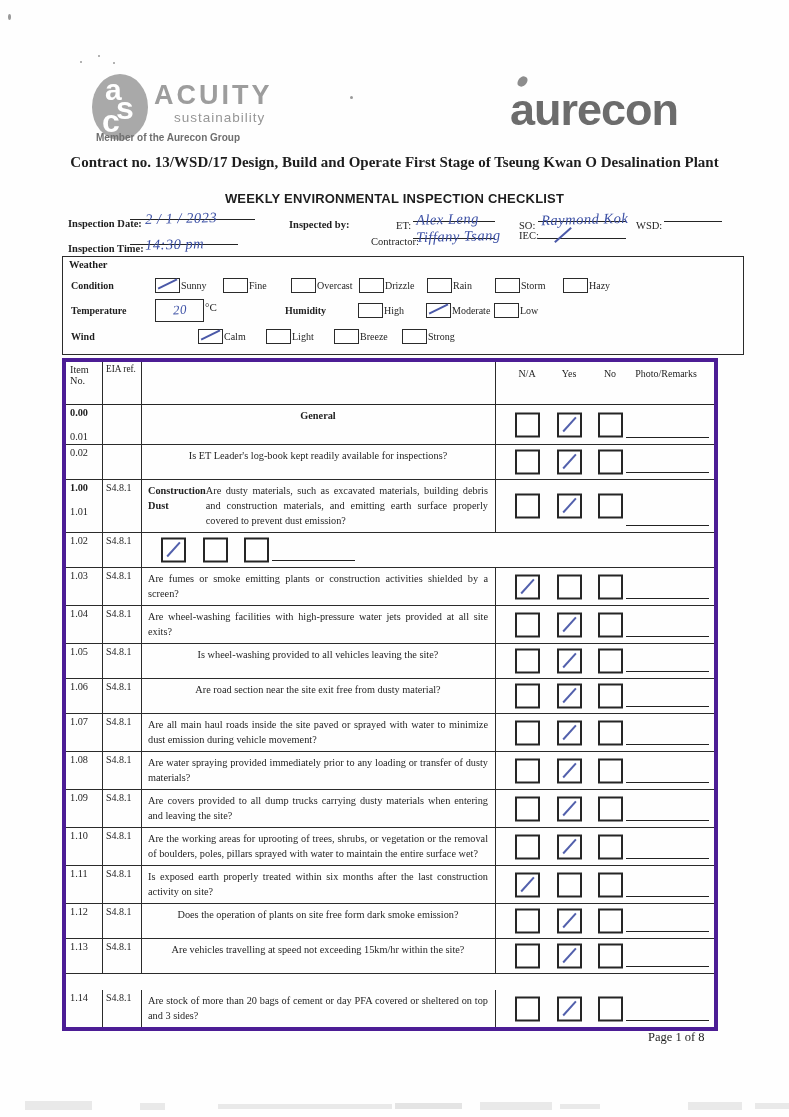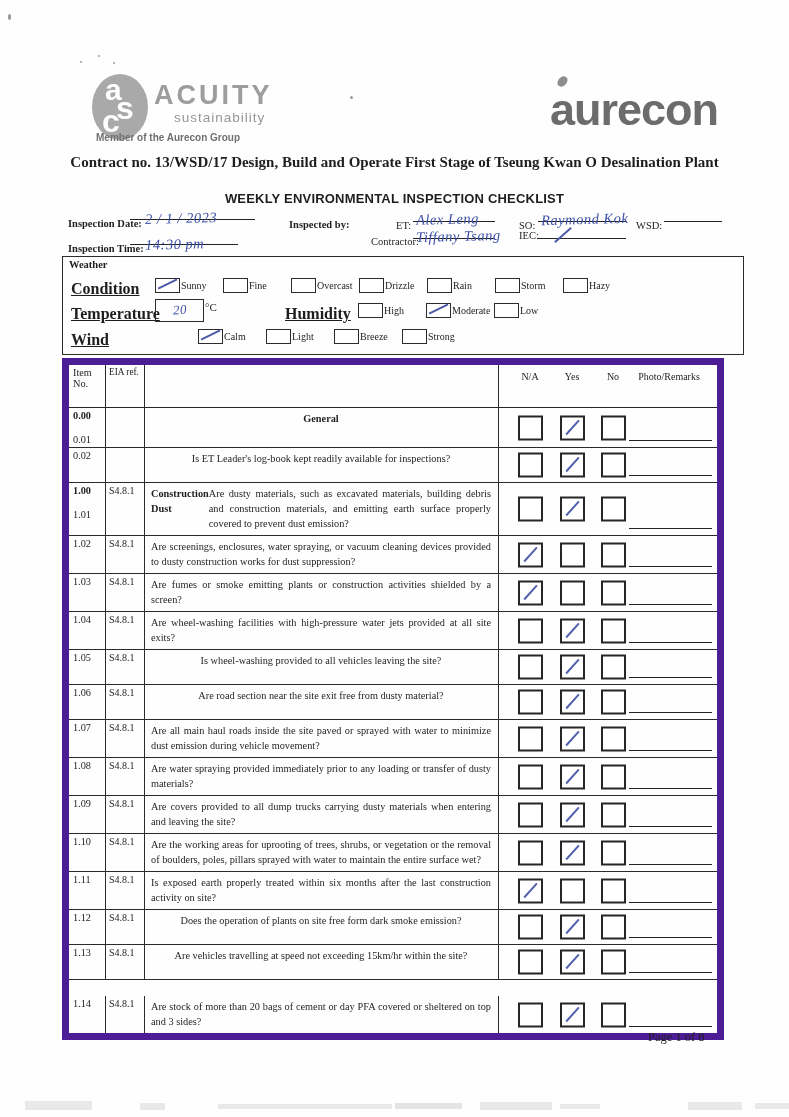--- a/index.html
+++ b/index.html
@@ -15,54 +15,54 @@
   .monogram span{position:absolute;line-height:1;}
   .mono-a{left:13px;top:1px;font-size:30px;}
   .mono-s{left:24px;top:18px;font-size:32px;}
   .mono-c{left:10px;top:31px;font-size:32px;}
   .acuity-name{position:absolute;left:66px;top:10px;font-family:"Liberation Sans",sans-serif;
                font-weight:bold;font-size:27px;letter-spacing:3px;color:#9d9d9d;}
   .acuity-tag{position:absolute;left:86px;top:40px;font-family:"Liberation Sans",sans-serif;
               font-size:13.5px;letter-spacing:1px;color:#969696;}
   .acuity-member{position:absolute;left:8px;top:62px;font-family:"Liberation Sans",sans-serif;
                  font-weight:bold;font-size:10px;color:#6f6f6f;}
-  .aurecon{left:504px;top:76px;width:220px;height:62px;margin-left:40px;}
+  .aurecon{left:504px;top:76px;width:220px;height:62px;}
   .aurecon-text{position:absolute;left:6px;top:8px;font-family:"Liberation Sans",sans-serif;
                 font-weight:bold;font-size:45px;letter-spacing:-1px;color:#6c6c6c;}
   .aurecon-leaf{position:absolute;left:14px;top:0px;width:9px;height:11px;background:#8d8d8d;
                 border-radius:60% 40% 60% 40%;transform:rotate(20deg);}
 
   .contract-title{left:0;top:154px;width:100%;text-align:center;font-weight:bold;font-size:15px;}
   .form-title{left:0;top:191px;width:100%;text-align:center;font-family:"Liberation Sans",sans-serif;
               font-weight:bold;font-size:13px;letter-spacing:.2px;}
 
   
   .flabel{position:absolute;font-weight:bold;font-size:10.5px;white-space:nowrap;}
   .fline{position:absolute;border-bottom:1.4px solid #242424;}
   .hand{position:absolute;font-style:italic;color:#3c50a5;font-size:14.5px;white-space:nowrap;
         transform:rotate(-1.5deg);letter-spacing:.5px;}
   .iec-tick{position:absolute;width:22px;height:2px;background:#4b59a8;transform:rotate(-42deg);}
 
   
   .weather{left:62px;top:256px;width:680px;height:97px;border:1.6px solid #2b2b2b;}
   .weather .wtitle{position:absolute;left:6px;top:2px;font-weight:bold;font-size:10.5px;}
-  .wrow-label{position:absolute;font-weight:bold;font-size:16px;text-decoration:underline;}
+  .wrow-label{position:absolute;font-weight:bold;font-size:10px;}
   .wopts{position:absolute;display:flex;}
   .wopt{display:flex;align-items:center;width:68px;}
   .wcb{position:relative;width:23px;height:13px;border:1.7px solid #2b2b2b;flex:0 0 auto;background:#fff;}
   .wcb.ticked::after{content:'';position:absolute;left:1px;top:4px;width:21px;height:1.8px;
                      background:#4b59a8;transform:rotate(-26deg);}
   .wlabel{font-size:10px;margin-left:1px;}
   .temp-box{position:absolute;left:92px;top:42px;width:47px;height:21px;border:1.6px solid #2b2b2b;
             text-align:center;}
   .temp-box .hand{position:static;display:inline-block;transform:rotate(-4deg);font-size:13px;line-height:20px;}
   .temp-unit{position:absolute;left:142px;top:44px;font-size:11px;}
 
   
-  .table{left:62px;top:358px;width:648px;border:7px solid #4c1d95;font-size:10.3px;}
+  .table{left:62px;top:358px;width:648px;border:4px solid #4c1d95;font-size:10.3px;}
   .thead{display:flex;height:42px;border-bottom:1.5px solid #262626;}
   .trow{display:flex;min-height:34px;border-bottom:1.5px solid #2b2b2b;}
   .trow:last-child{border-bottom:none;margin-top:16px;}
   .c-item{width:30px;flex:0 0 auto;border-right:1.5px solid #2b2b2b;padding:2px 2px 2px 4px;
           display:flex;flex-direction:column;gap:13px;}
   .c-eia{width:34px;flex:0 0 auto;border-right:1.5px solid #2b2b2b;padding:2px 1px 2px 3px;font-size:10px;}
   .c-desc{flex:1 1 auto;border-right:1.5px solid #2b2b2b;padding:3px 7px 4px 6px;text-align:justify;
           line-height:15px;display:flex;justify-content:center;}
   .c-desc .section{font-weight:bold;text-align:left;}
   .c-check{width:218px;flex:0 0 auto;position:relative;}
@@ -294,24 +294,20 @@
       <span class="remark-line"></span>
     </div>
   </div>
 
   <div class="trow">
     <div class="c-item">
       <span class="no1">1.02</span>
 
     </div>
     <div class="c-eia">S4.8.1</div>
-    <div class="c-desc">
-
-      <div class="question">Are screenings, enclosures, water spraying, or vacuum cleaning devices provided to dusty construction works for dust suppression?</div>
-    </div>
     <div class="c-check">
       <span class="cb cb-na ticked"></span>
       <span class="cb cb-yes"></span>
       <span class="cb cb-no"></span>
       <span class="remark-line"></span>
     </div>
   </div>
 
   <div class="trow">
     <div class="c-item">

